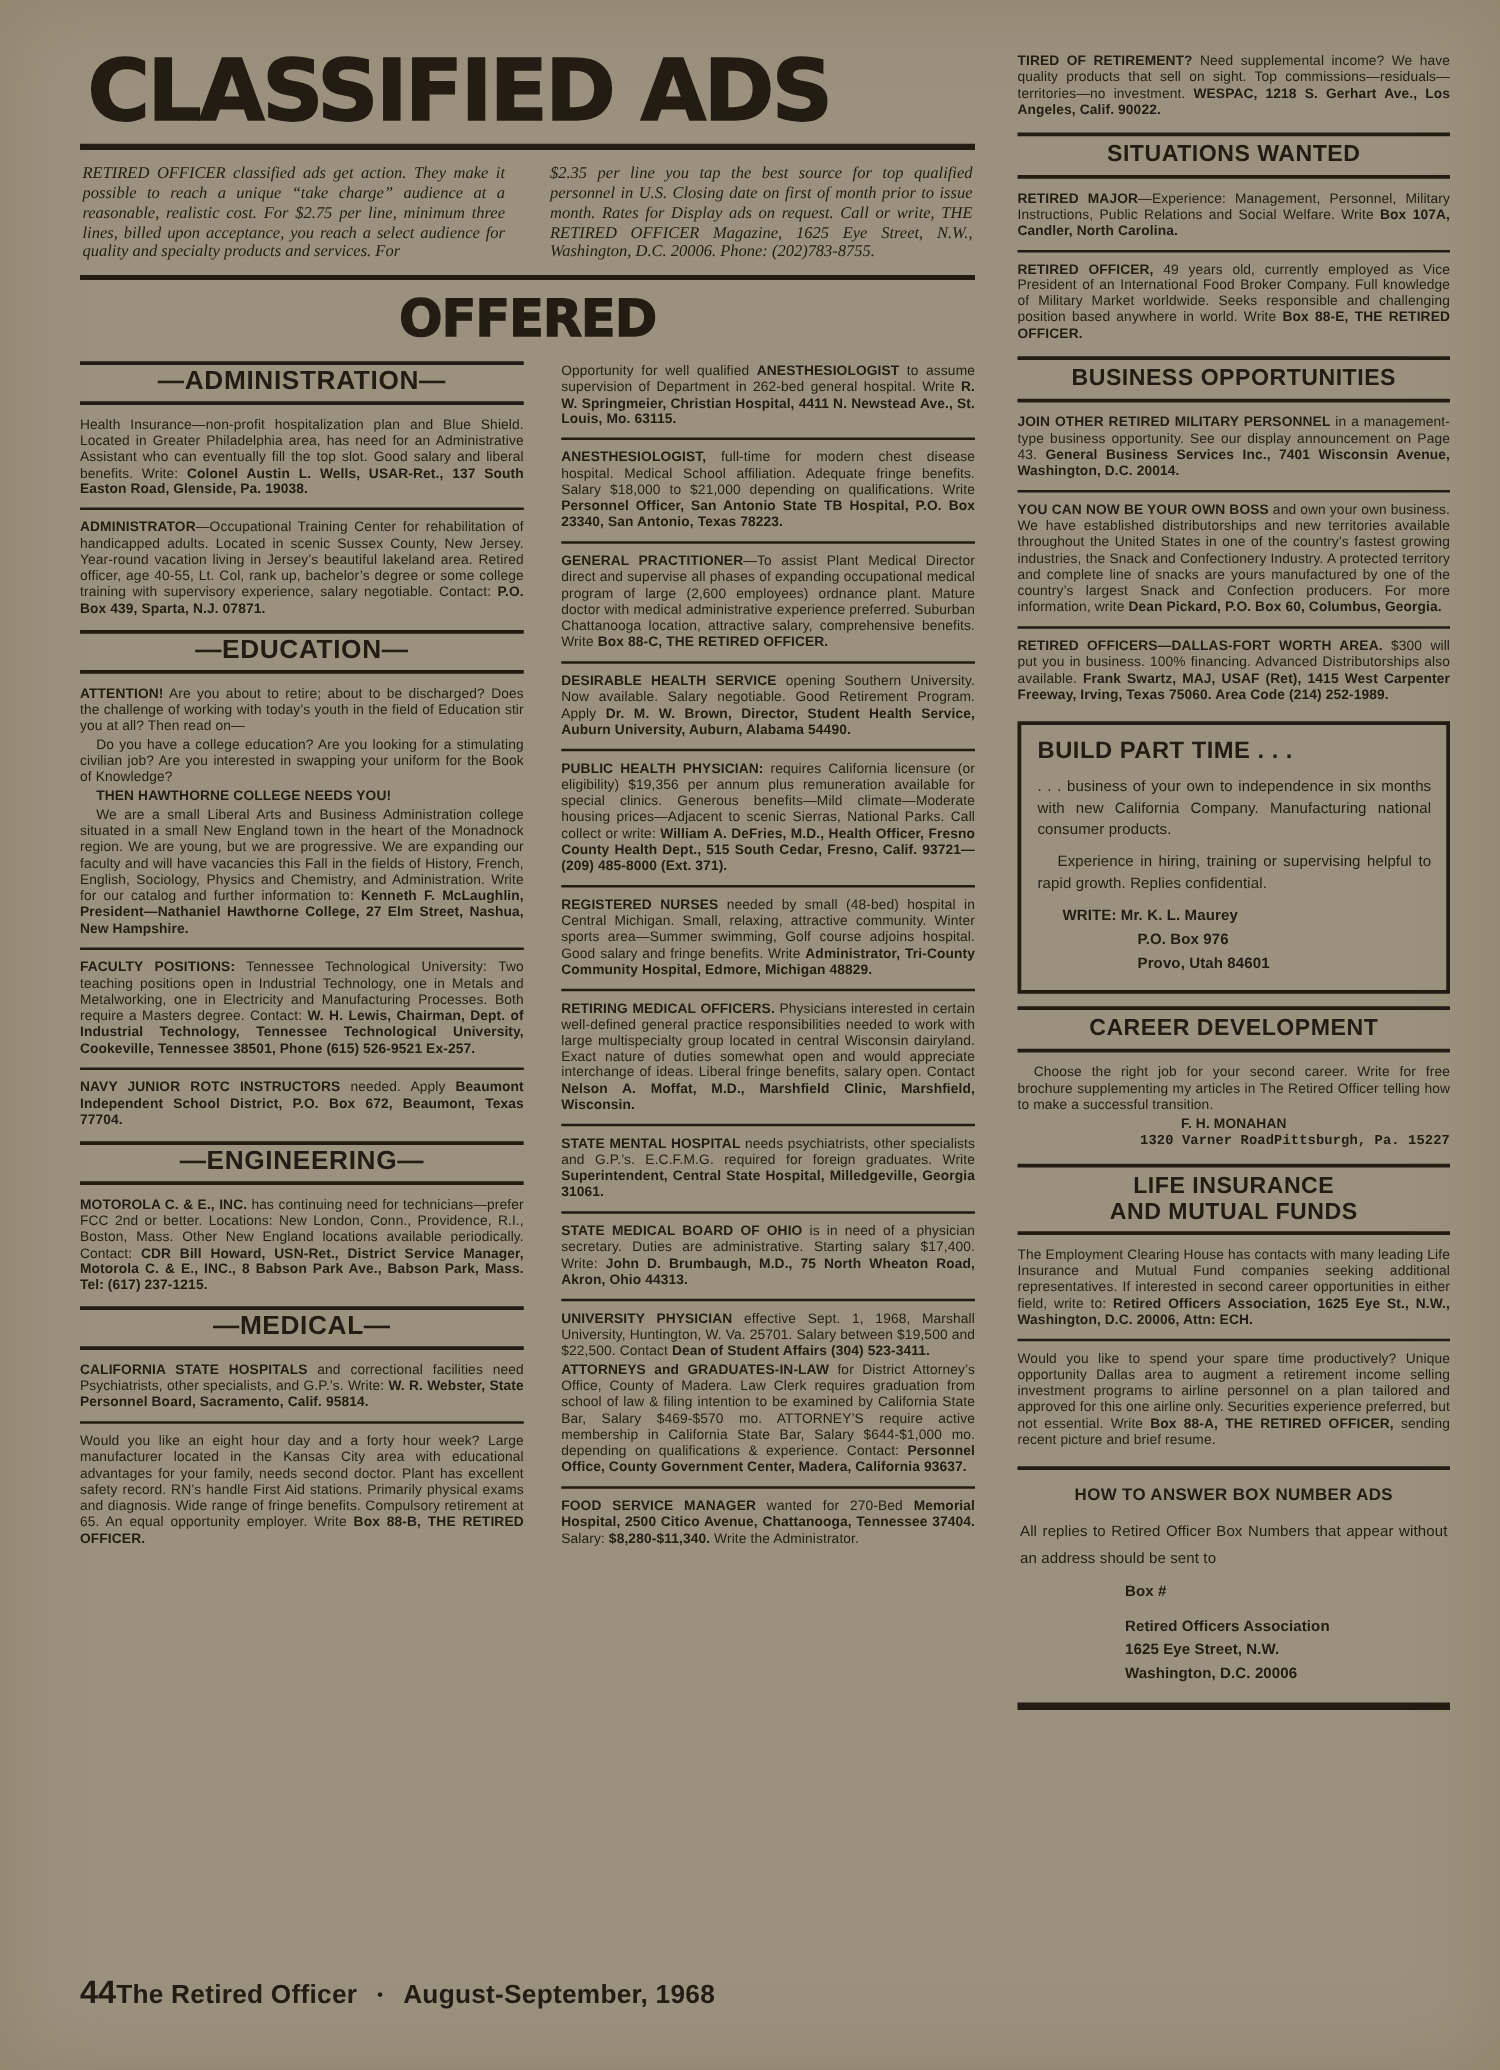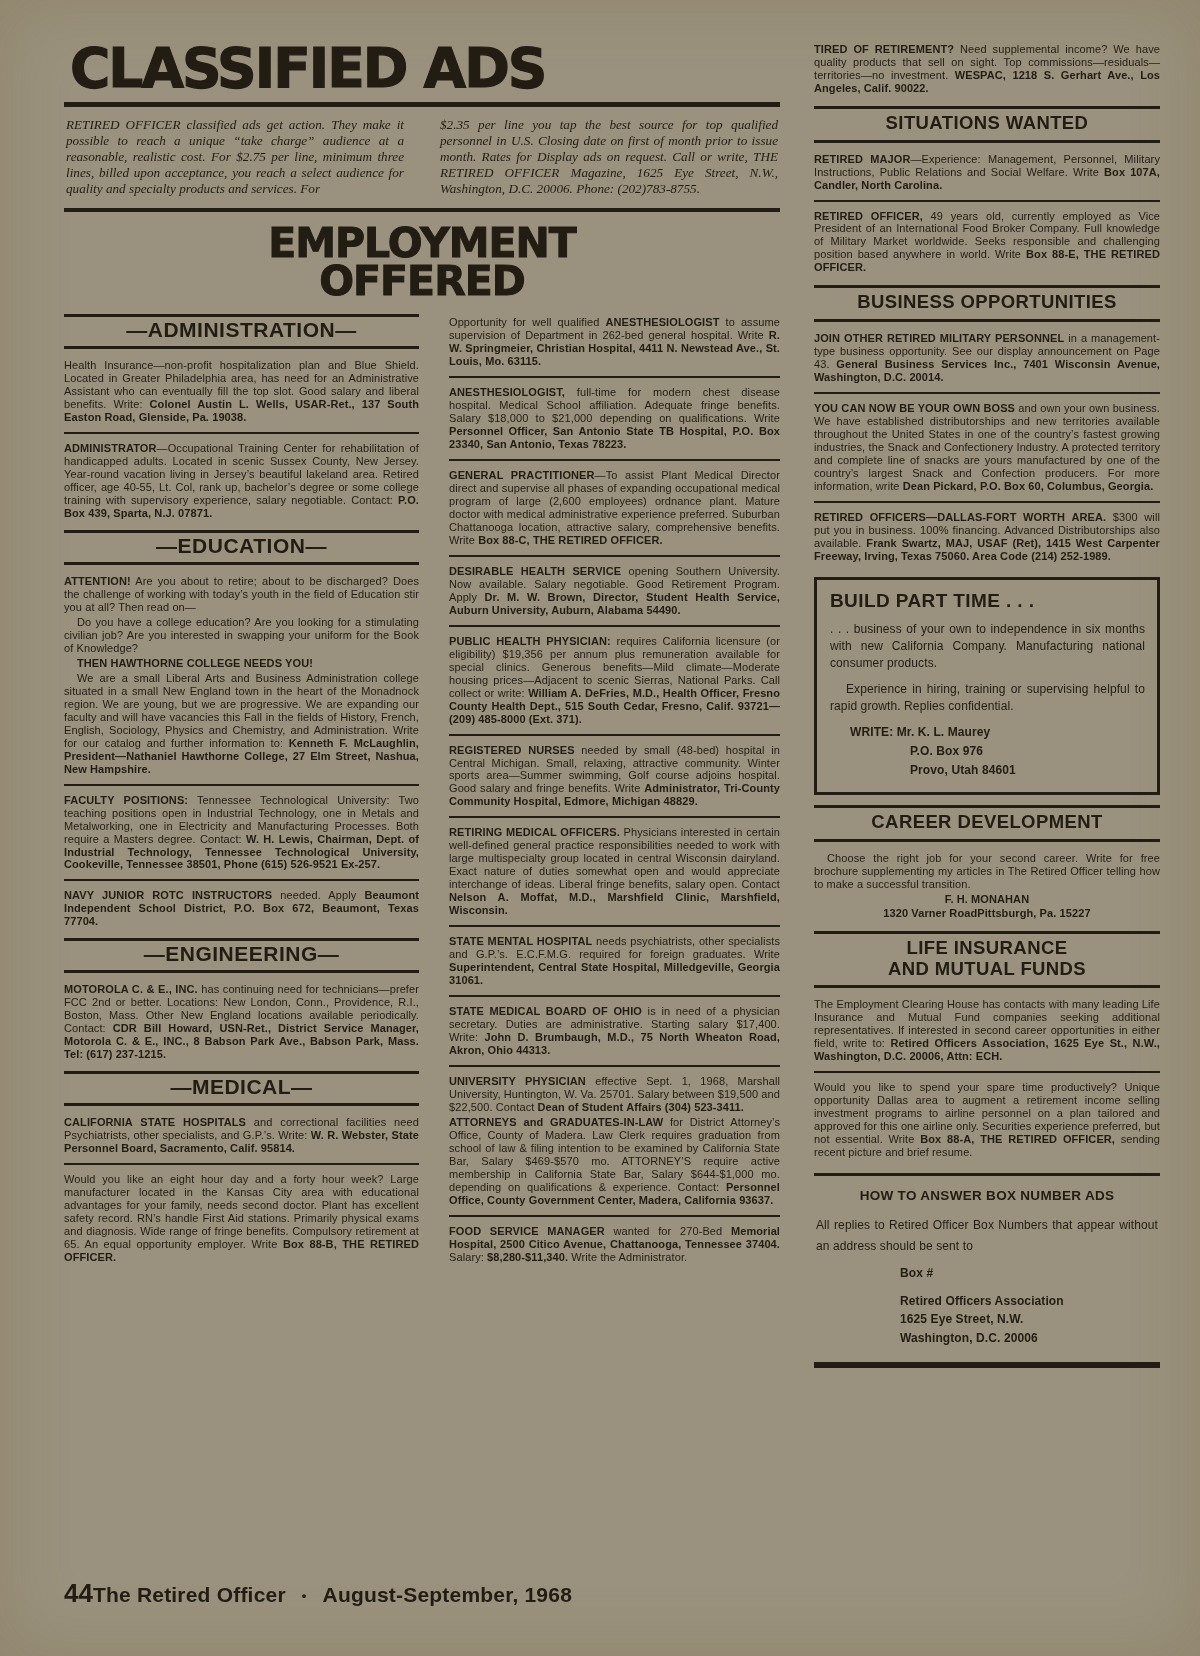--- a/index.html
+++ b/index.html
@@ -17,21 +17,21 @@
   .content{position:absolute; left:64px; top:42px; width:1096px; display:flex; gap:34px;}
   .left-pair{width:716px;}
   .col{font-size:11px; line-height:1.18; letter-spacing:.1px;}
   .col1{width:355px;}
   .col2{width:331px; padding-top:1px;}
   .col3{width:346px;}
   .cols12{display:flex; gap:30px;}
 
   .masthead{
     margin:0 0 8px 6px; font-family:"DejaVu Sans", sans-serif; font-weight:bold;
-    font-size:55px; line-height:.95; letter-spacing:-2px; -webkit-text-stroke:1.2px var(--ink);
+    font-size:68px; line-height:.95; letter-spacing:-2px; -webkit-text-stroke:1.2px var(--ink);
   }
   .rule-heavy{height:5px; background:var(--ink); margin:0;}
   .rule-heavy.thin4{height:4px;}
   .intro{display:flex; gap:36px; padding:10px 2px 11px 2px;}
   .intro-col{width:340px; margin:0; font-family:"Liberation Serif", serif; font-style:italic;
     font-size:13.2px; line-height:1.21; text-align:justify;}
   .emp-heading{
     text-align:center; font-family:"DejaVu Sans", sans-serif; font-weight:bold;
     font-size:41px; line-height:.93; letter-spacing:-1px; margin:12px 0 14px 0;
     -webkit-text-stroke:1px var(--ink);
@@ -44,21 +44,21 @@
   .section-block{border-top:3px solid var(--ink); border-bottom:3px solid var(--ink);
     padding:4px 0 6px 0; margin:10px 0 9px 0;}
   .section{text-align:center; font-weight:700; font-size:18.5px; letter-spacing:.4px;
     line-height:1.12; white-space:pre-line;}
 
   .ad{text-align:justify; padding:1px 0;}
   .ad .para{margin:0;}
   .ad .para + .para{margin-top:2px; text-indent:13px;}
   .ad .para.al-center{text-align:center; text-indent:0;}
   .ad .para.ind1{text-indent:13px;}
-  .ad .para.split{display:flex; justify-content:center; text-indent:0; margin-top:1px;}
+  .ad .para.split{display:flex; justify-content:flex-end; text-indent:0; margin-top:1px;font-family:Liberation Mono, monospace;}
   .b{font-weight:700;}
   .t{font-weight:400;}
   .sep{border-top:2px solid var(--ink); margin:7px 0;}
 
   .boxed{border:3.5px solid var(--ink); margin:13px 0 10px 0; padding:9px 12px 13px 13px; text-align:left;}
   .bx-title{font-weight:700; font-size:19px; letter-spacing:.4px; margin:1px 0 9px 0;}
   .boxed p{margin:0; font-size:12px; line-height:1.42; text-align:justify;}
   .bx-p + .bx-p{margin-top:9px; text-indent:16px;}
   .bx-write{margin-top:9px !important; padding-left:20px; font-weight:700; text-align:left !important;}
   .bx-addr{padding-left:80px; font-weight:700; text-align:left !important; margin-top:2px !important;}
@@ -83,21 +83,20 @@
   <div class="content">
     <div class="left-pair">
       <h1 class="masthead">CLASSIFIED ADS</h1>
       <div class="rule-heavy"></div>
       <div class="intro">
         <p class="intro-col">RETIRED OFFICER classified ads get action. They make it possible to reach a unique “take charge” audience at a reasonable, realistic cost. For $2.75 per line, minimum three lines, billed upon acceptance, you reach a select audience for quality and specialty products and services. For</p>
         <p class="intro-col">$2.35 per line you tap the best source for top qualified personnel in U.S. Closing date on first of month prior to issue month. Rates for Display ads on request. Call or write, THE RETIRED OFFICER Magazine, 1625 Eye Street, N.W., Washington, D.C. 20006. Phone: (202)783-8755.</p>
       </div>
       <div class="rule-heavy thin4"></div>
       <div class="emp-heading">
-        <div>EMPLOYMENT</div>
         <div>OFFERED</div>
       </div>
       <div class="cols12">
         <div class="col col1">
             <div class="subhead-block">
               <div class="subhead">—ADMINISTRATION—</div>
             </div>
             <div class="ad">
               <p class="para"><span class="t">Health Insurance—non-profit hospitalization plan and Blue Shield. Located in Greater Philadelphia area, has need for an Administrative Assistant who can eventually fill the top slot. Good salary and liberal benefits. Write: </span><span class="b">Colonel Austin L. Wells, USAR-Ret., 137 South Easton Road, Glenside, Pa. 19038.</span></p>
             </div>

